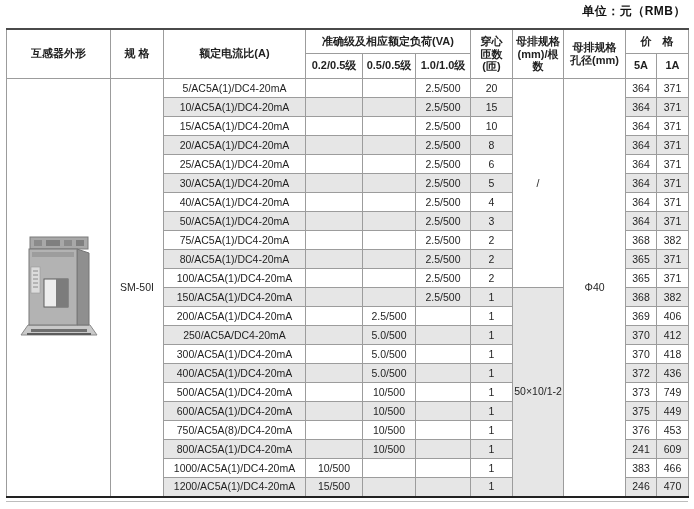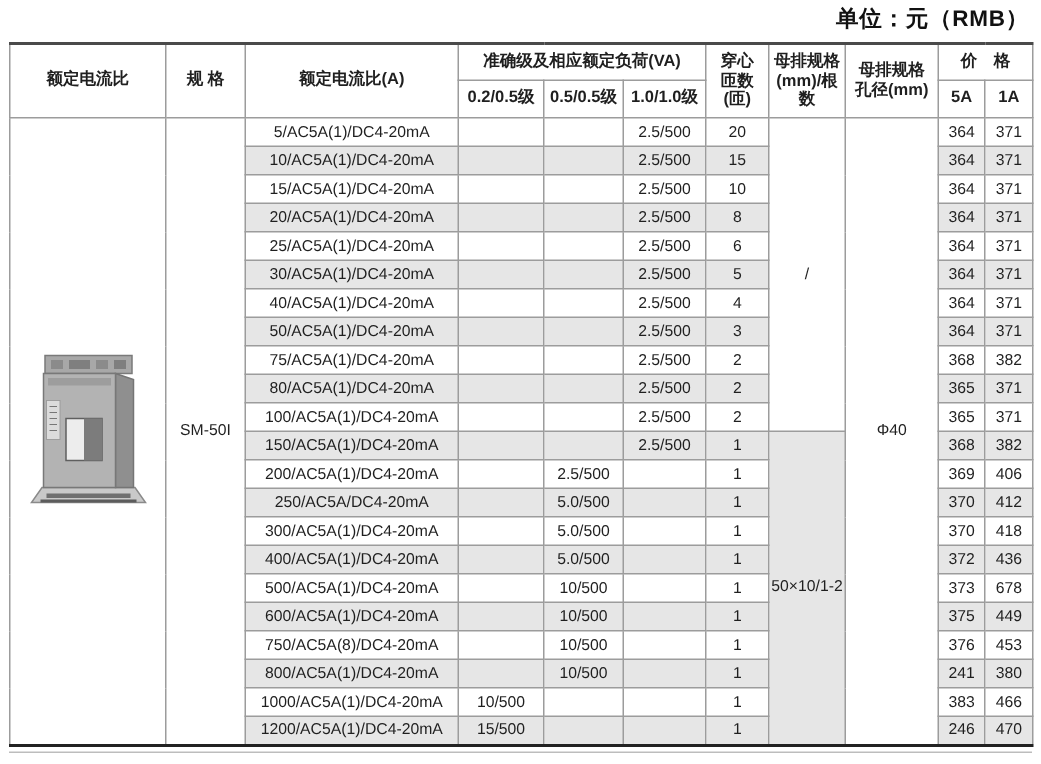--- a/index.html
+++ b/index.html
@@ -1,21 +1,21 @@
 <!DOCTYPE html>
 <html><head>
 <meta charset="utf-8">
 <style>
   html,body{margin:0;padding:0;background:#ffffff;}
   .canvas{
     position:relative;width:694px;height:509px;background:#ffffff;overflow:hidden;
     font-family:"Liberation Sans","DejaVu Sans",sans-serif;color:#1f1f1f;
   }
   .unit-label{
-    position:absolute;top:3px;right:8px;font-size:15px;font-weight:bold;
+    position:absolute;top:3px;right:8px;font-size:12px;font-weight:bold;
     letter-spacing:0.5px;color:#111;
   }
   .table-wrap{
     position:absolute;left:6px;top:28px;width:682px;
     border-bottom:1px solid #bdbdbd;padding-bottom:3px;
   }
   table.spec{
     table-layout:fixed;border-collapse:collapse;width:682px;
     border-top:2px solid #4a4a4a;border-bottom:2px solid #222;
   }
@@ -50,21 +50,21 @@
           <col style="width:53px">
           <col style="width:55px">
         <col style="width:42px">
           <col style="width:51px">
           <col style="width:62px">
         <col style="width:31px">
           <col style="width:32px">
       </colgroup>
       <thead>
         <tr class="h1">
-          <th rowspan="2">额定电流比</th>
+          <th rowspan="2">互感器外形</th>
           <th rowspan="2">规 格</th>
           <th rowspan="2">额定电流比(A)</th>
           <th colspan="3">准确级及相应额定负荷(VA)</th>
           <th rowspan="2" class="ml">穿心
 匝数
 (匝)</th>
           <th rowspan="2" class="ml">母排规格
 (mm)/根数</th>
           <th rowspan="2" class="ml">母排规格
 孔径(mm)</th>
@@ -256,21 +256,21 @@
             <td>372</td>
             <td>436</td>
           </tr>
           <tr>
             <td>500/AC5A(1)/DC4-20mA</td>
             <td></td>
             <td>10/500</td>
             <td></td>
             <td>1</td>
             <td>373</td>
-            <td>678</td>
+            <td>749</td>
           </tr>
           <tr class="alt">
             <td>600/AC5A(1)/DC4-20mA</td>
             <td></td>
             <td>10/500</td>
             <td></td>
             <td>1</td>
             <td>375</td>
             <td>449</td>
           </tr>
@@ -283,21 +283,21 @@
             <td>376</td>
             <td>453</td>
           </tr>
           <tr class="alt">
             <td>800/AC5A(1)/DC4-20mA</td>
             <td></td>
             <td>10/500</td>
             <td></td>
             <td>1</td>
             <td>241</td>
-            <td>380</td>
+            <td>609</td>
           </tr>
           <tr>
             <td>1000/AC5A(1)/DC4-20mA</td>
             <td>10/500</td>
             <td></td>
             <td></td>
             <td>1</td>
             <td>383</td>
             <td>466</td>
           </tr>

